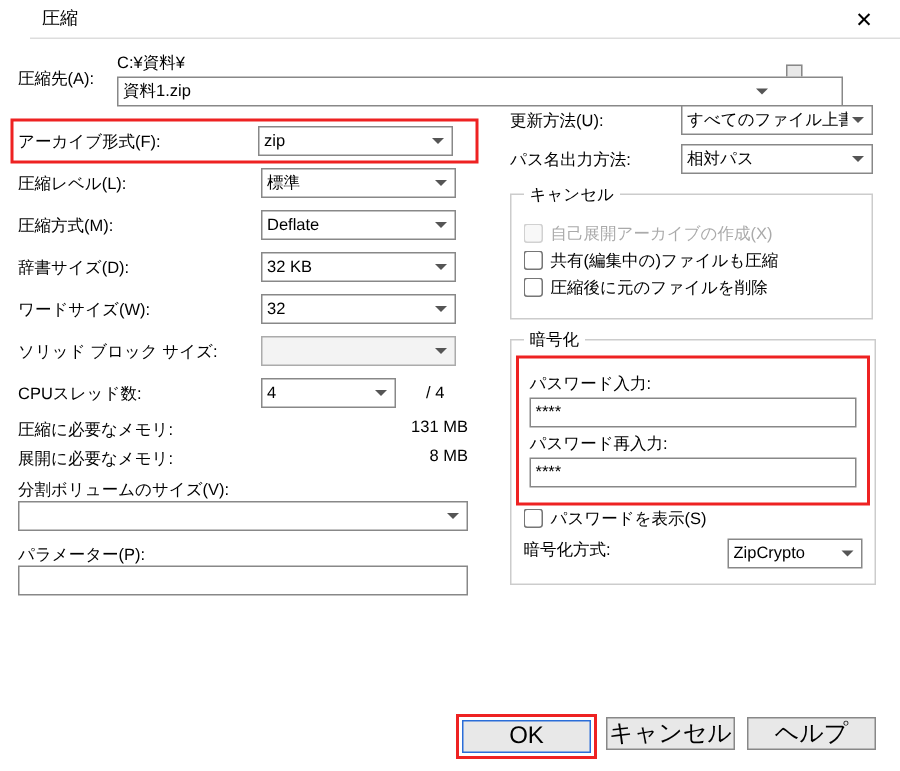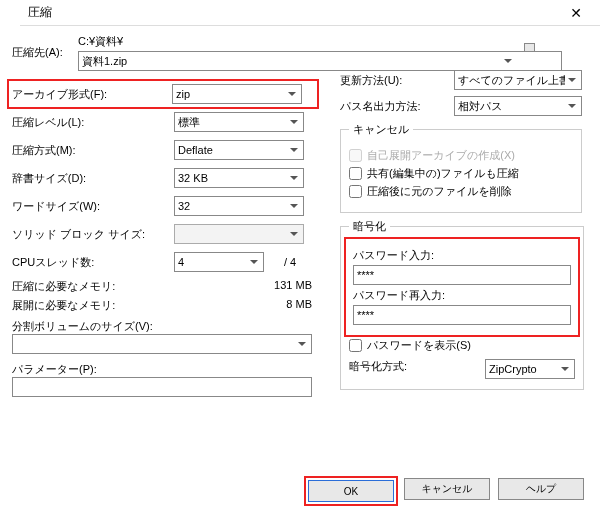--- a/index.html
+++ b/index.html
@@ -40,21 +40,21 @@
 .checkbox-row { display: flex; align-items: center; gap: 5px; margin: 3px 0; }
 .checkbox-row input[type=checkbox] { width: 13px; height: 13px; }
 .checkbox-row.disabled { color: #aaa; }
 
 .enc-inputs { padding: 4px; }
 .enc-inputs label { display: block; margin: 2px 0 2px; }
 .enc-inputs input[type=text] { width: 218px; display: block; margin-bottom: 3px; }
 .enc-method { display: flex; justify-content: space-between; margin-top: 6px; }
 
 .footer { position: absolute; bottom: 10px; left: 0; right: 0; display: flex; justify-content: flex-end; gap: 8px; padding: 0 16px; }
-.footer button { width: 86px; height: 22px; border: 1px solid #888; background: #e8e8e8; cursor: pointer; font-size: 10px; }
+.footer button { width: 86px; height: 22px; border: 1px solid #888; background: #e8e8e8; cursor: pointer; font-size: 16px; }
 .footer button.default { border: 1px solid #2a6dd8; }
 .footer .ok-wrap { outline: 2px solid #e22; padding: 2px; }
 
 .archive-row-wrap { outline: 2px solid #e22; padding: 2px 3px; margin-bottom: 4px; margin-left: -3px; width: 308px; }
 .enc-highlight { outline: 2px solid #e22; padding: 3px; margin: -3px; }
 </style>
 </head>
 <body>
 
 <div class="titlebar">

